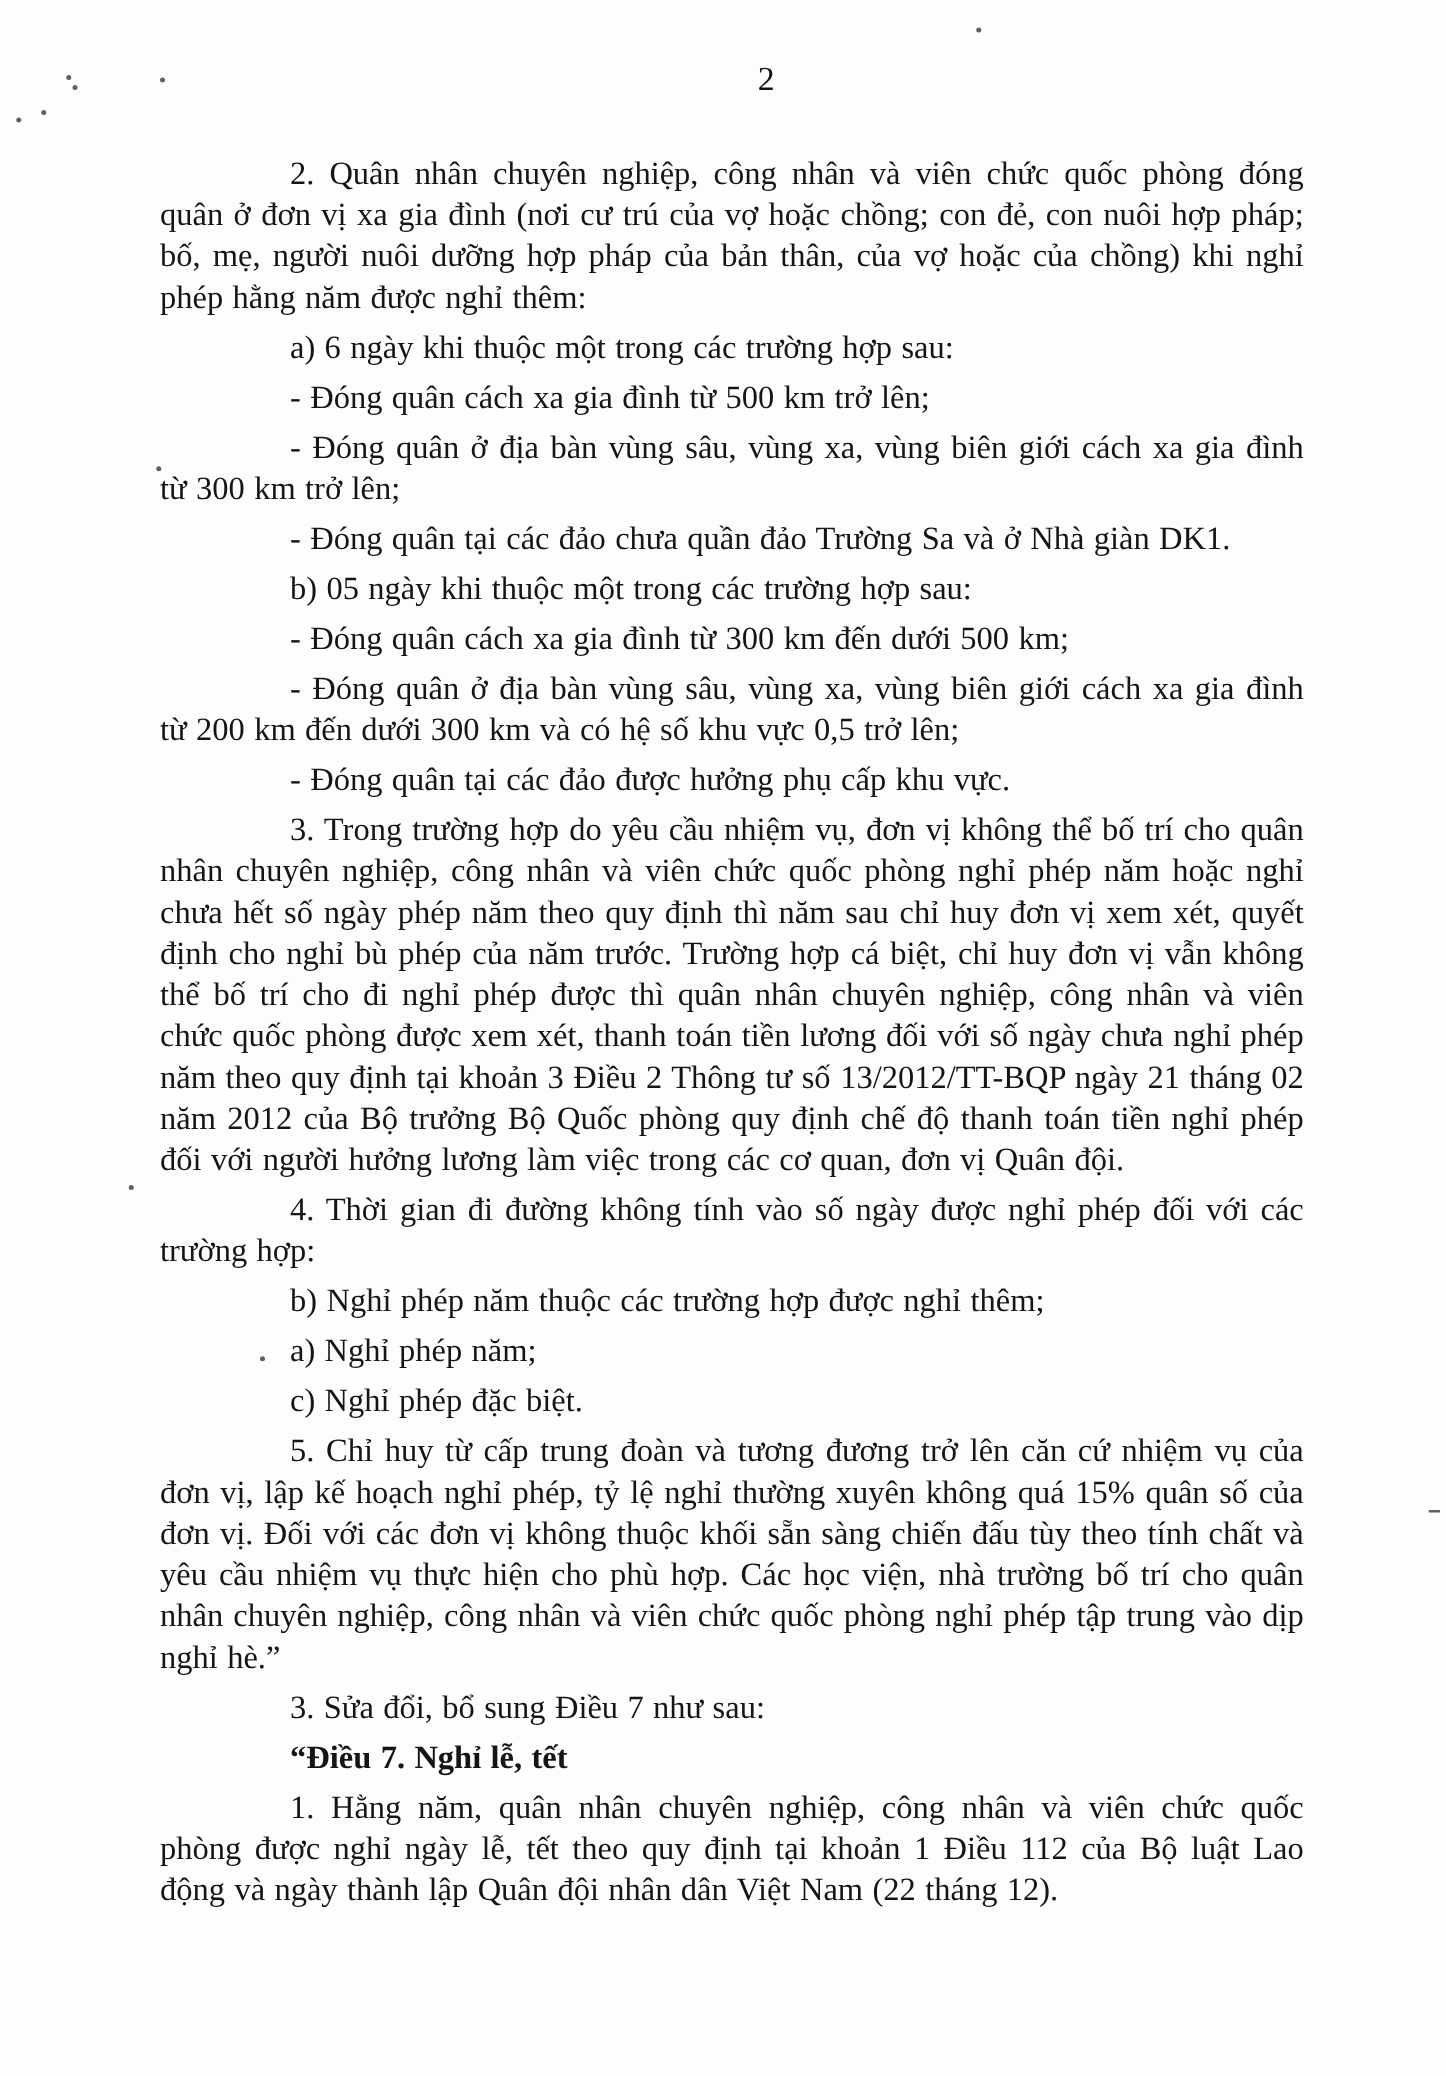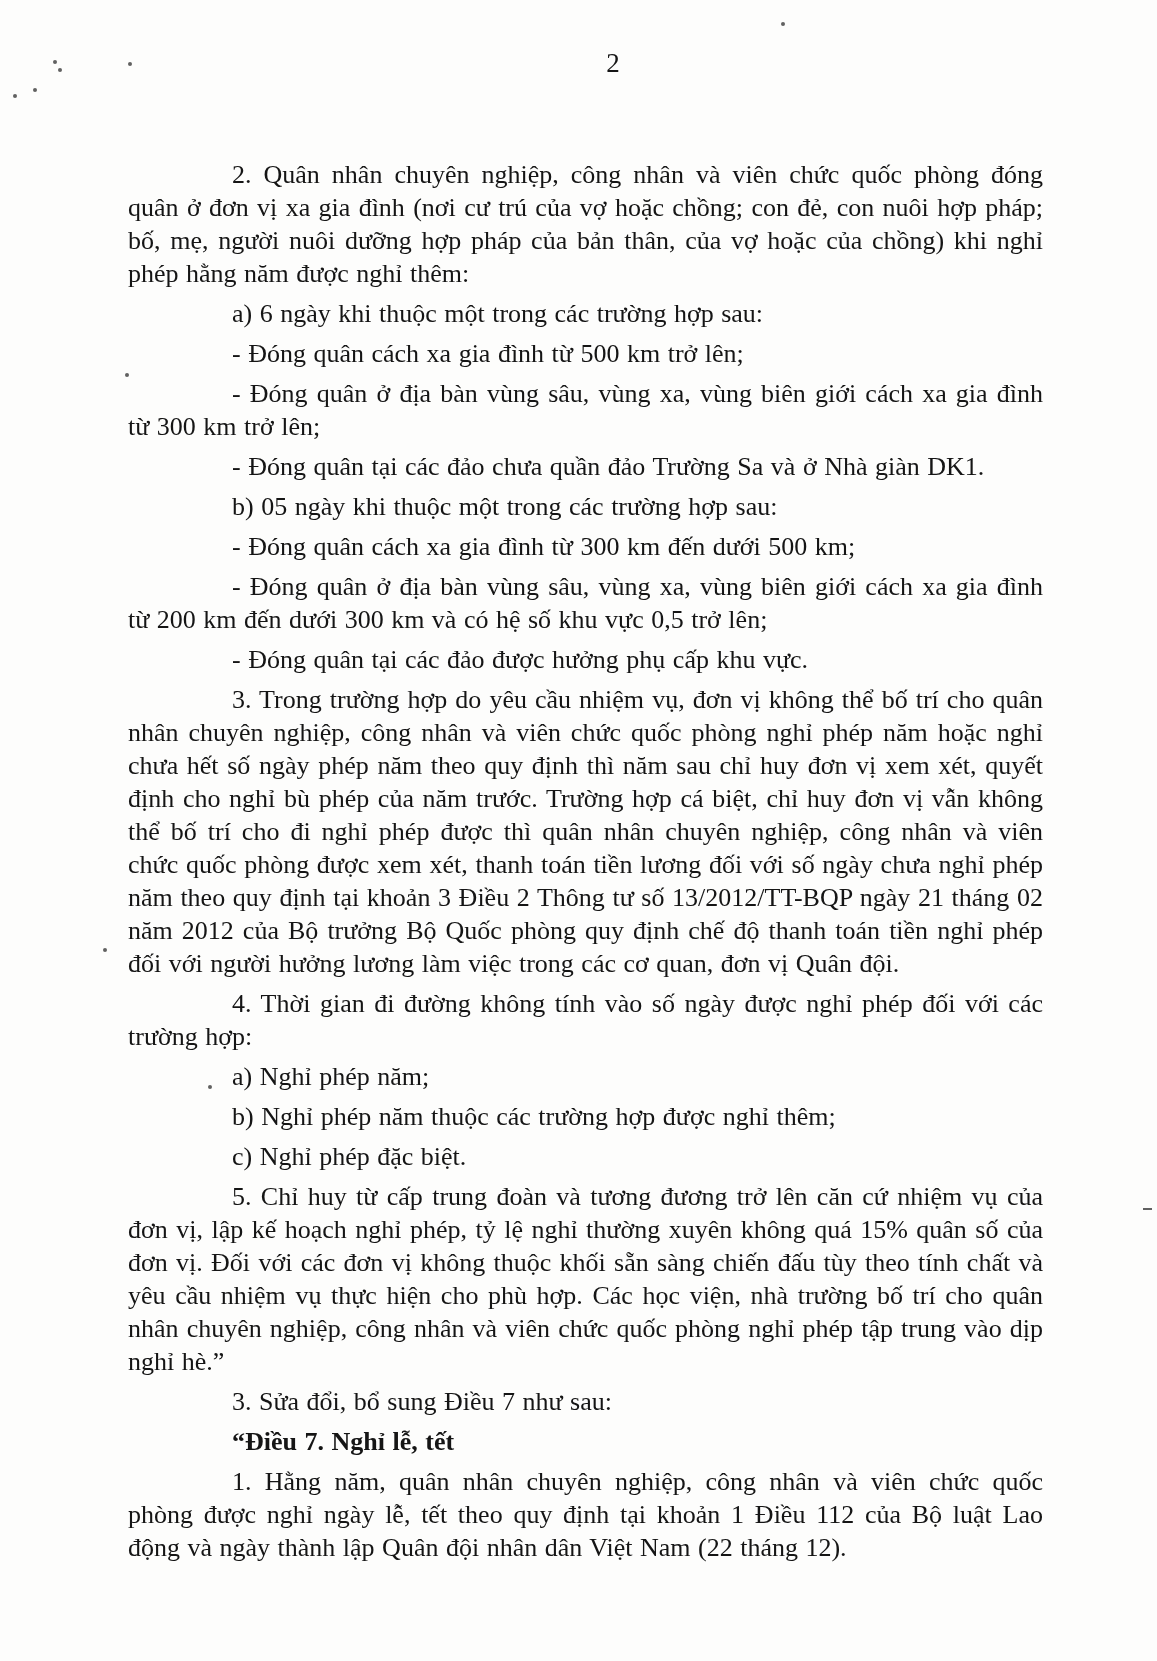--- a/index.html
+++ b/index.html
@@ -28,21 +28,20 @@
     box-sizing: border-box;
   }
   .doc-body {
     position: absolute;
     top: 122px;
     left: 128px;
     width: 915px;
     font-size: 26px;
     line-height: 33px;
     text-align: justify;
-    margin-top: 36px;
   }
   .para {
     margin: 0 0 7px 0;
     text-indent: 104px;
     word-spacing: 1px;
   }
   .para.heading {
     font-weight: bold;
   }
   .speck {
@@ -69,22 +68,22 @@
       <p class="para">a) 6 ngày khi thuộc một trong các trường hợp sau:</p>
       <p class="para">- Đóng quân cách xa gia đình từ 500 km trở lên;</p>
       <p class="para">- Đóng quân ở địa bàn vùng sâu, vùng xa, vùng biên giới cách xa gia đình từ 300 km trở lên;</p>
       <p class="para">- Đóng quân tại các đảo chưa quần đảo Trường Sa và ở Nhà giàn DK1.</p>
       <p class="para">b) 05 ngày khi thuộc một trong các trường hợp sau:</p>
       <p class="para">- Đóng quân cách xa gia đình từ 300 km đến dưới 500 km;</p>
       <p class="para">- Đóng quân ở địa bàn vùng sâu, vùng xa, vùng biên giới cách xa gia đình từ 200 km đến dưới 300 km và có hệ số khu vực 0,5 trở lên;</p>
       <p class="para">- Đóng quân tại các đảo được hưởng phụ cấp khu vực.</p>
       <p class="para">3. Trong trường hợp do yêu cầu nhiệm vụ, đơn vị không thể bố trí cho quân nhân chuyên nghiệp, công nhân và viên chức quốc phòng nghỉ phép năm hoặc nghỉ chưa hết số ngày phép năm theo quy định thì năm sau chỉ huy đơn vị xem xét, quyết định cho nghỉ bù phép của năm trước. Trường hợp cá biệt, chỉ huy đơn vị vẫn không thể bố trí cho đi nghỉ phép được thì quân nhân chuyên nghiệp, công nhân và viên chức quốc phòng được xem xét, thanh toán tiền lương đối với số ngày chưa nghỉ phép năm theo quy định tại khoản 3 Điều 2 Thông tư số 13/2012/TT-BQP ngày 21 tháng 02 năm 2012 của Bộ trưởng Bộ Quốc phòng quy định chế độ thanh toán tiền nghỉ phép đối với người hưởng lương làm việc trong các cơ quan, đơn vị Quân đội.</p>
       <p class="para">4. Thời gian đi đường không tính vào số ngày được nghỉ phép đối với các trường hợp:</p>
+      <p class="para">b) Nghỉ phép năm thuộc các trường hợp được nghỉ thêm;</p>
       <p class="para">a) Nghỉ phép năm;</p>
-      <p class="para">b) Nghỉ phép năm thuộc các trường hợp được nghỉ thêm;</p>
       <p class="para">c) Nghỉ phép đặc biệt.</p>
       <p class="para">5. Chỉ huy từ cấp trung đoàn và tương đương trở lên căn cứ nhiệm vụ của đơn vị, lập kế hoạch nghỉ phép, tỷ lệ nghỉ thường xuyên không quá 15% quân số của đơn vị. Đối với các đơn vị không thuộc khối sẵn sàng chiến đấu tùy theo tính chất và yêu cầu nhiệm vụ thực hiện cho phù hợp. Các học viện, nhà trường bố trí cho quân nhân chuyên nghiệp, công nhân và viên chức quốc phòng nghỉ phép tập trung vào dịp nghỉ hè.”</p>
       <p class="para">3. Sửa đổi, bổ sung Điều 7 như sau:</p>
       <p class="para heading">“Điều 7. Nghỉ lễ, tết</p>
       <p class="para">1. Hằng năm, quân nhân chuyên nghiệp, công nhân và viên chức quốc phòng được nghỉ ngày lễ, tết theo quy định tại khoản 1 Điều 112 của Bộ luật Lao động và ngày thành lập Quân đội nhân dân Việt Nam (22 tháng 12).</p>
     </div>
 <div class="speck" style="left: 53px; top: 60px;"></div>
     <div class="speck" style="left: 58px; top: 68px;"></div>
     <div class="speck" style="left: 128px; top: 62px;"></div>
     <div class="speck" style="left: 13px; top: 94px;"></div>

